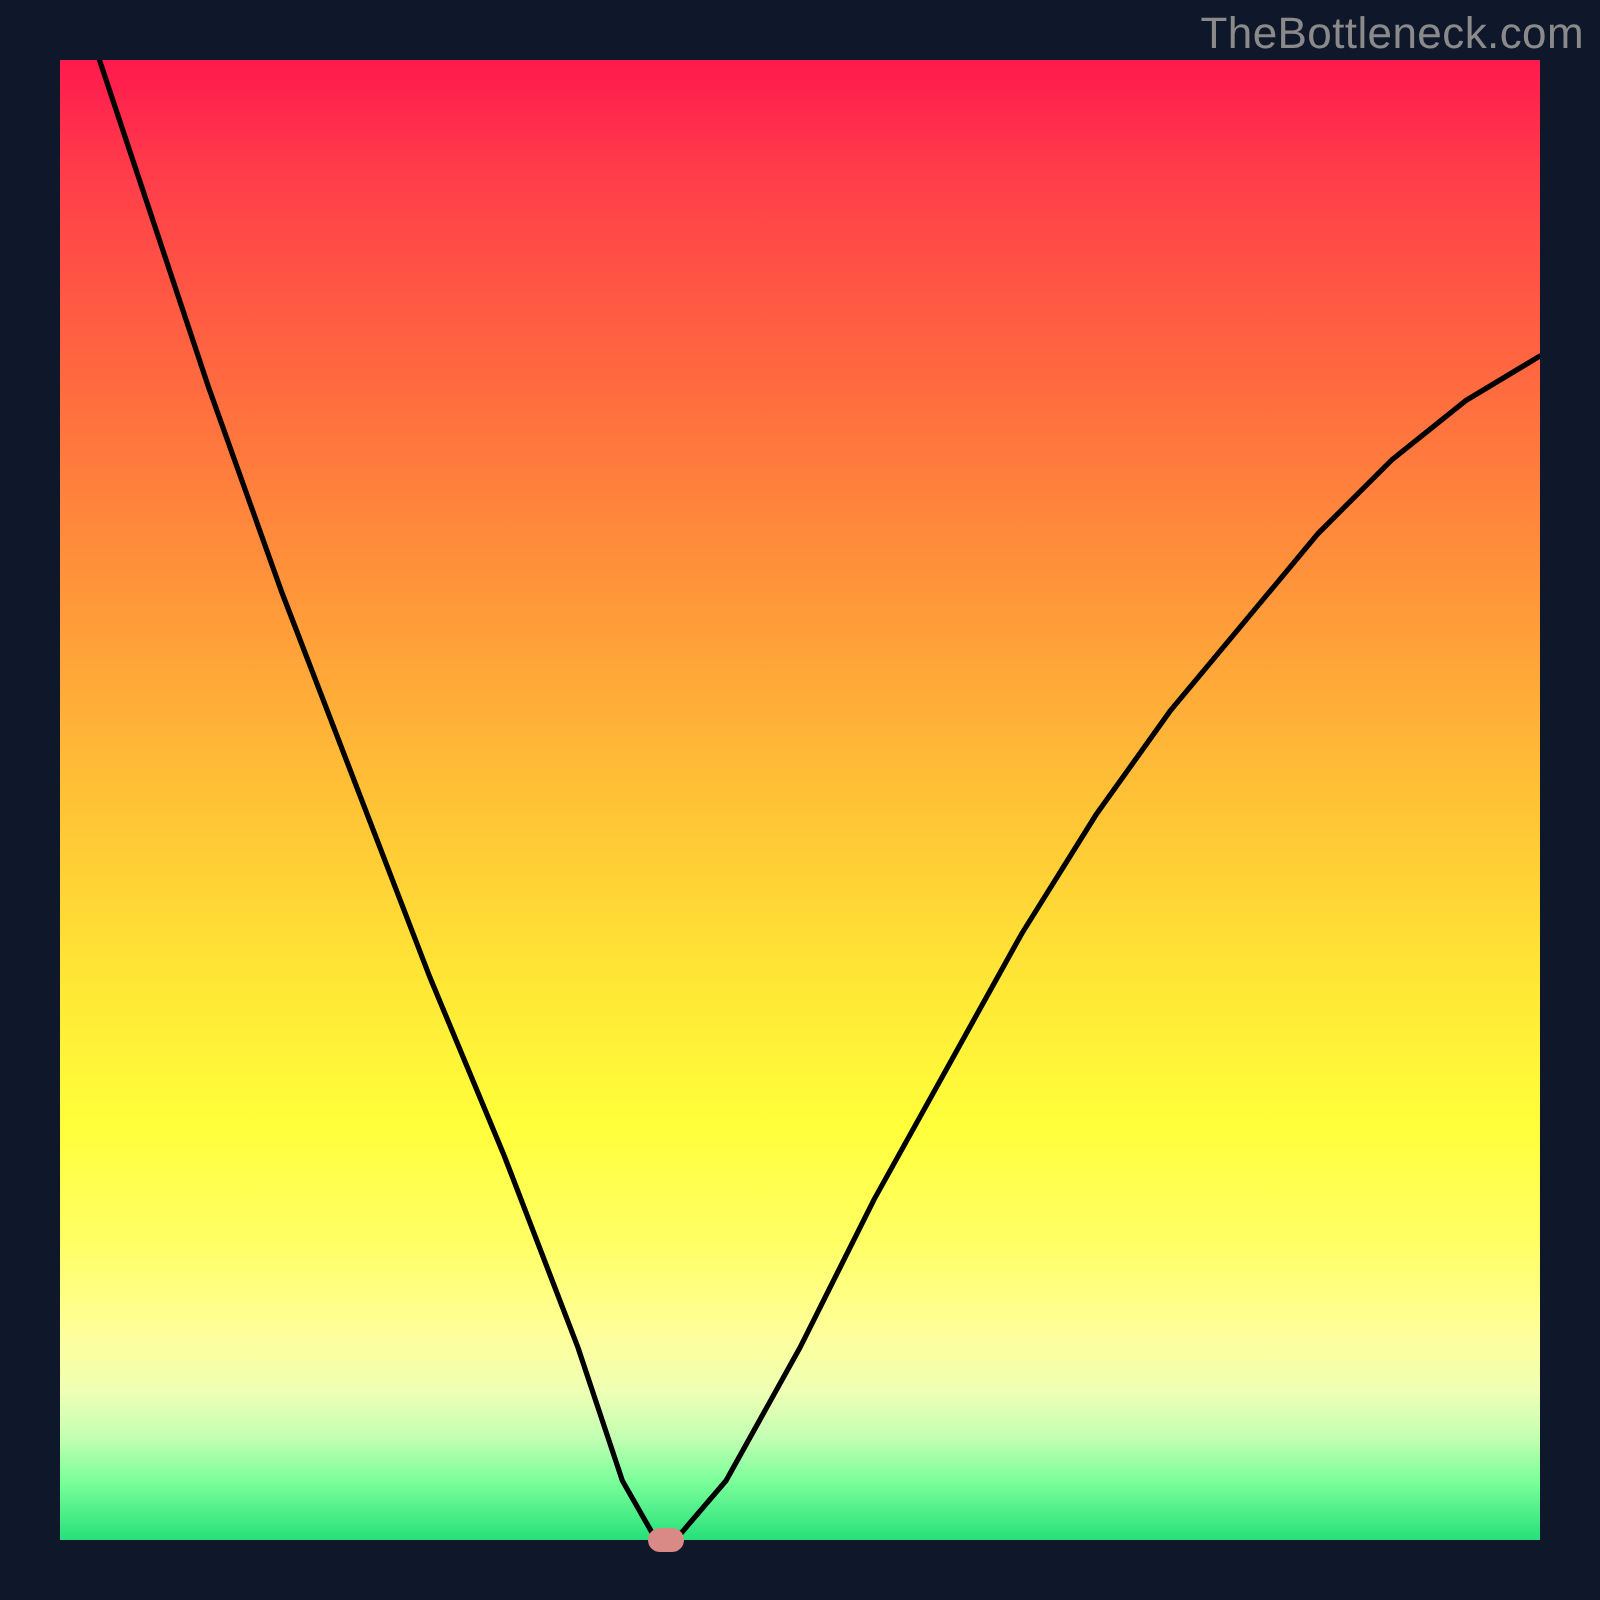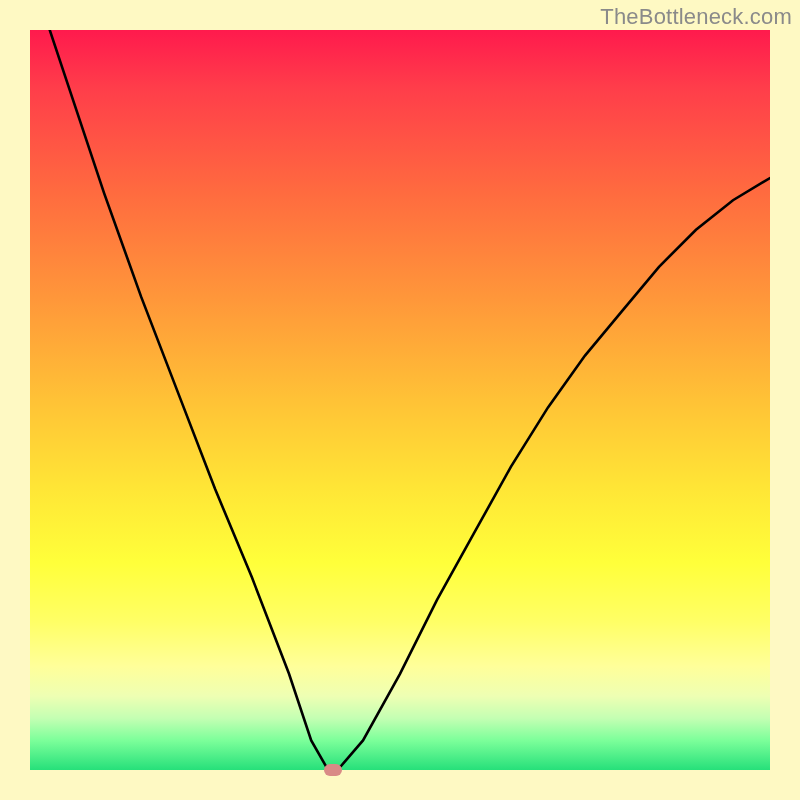--- a/index.html
+++ b/index.html
@@ -10,21 +10,21 @@
     background: #000;
     overflow: hidden;
     font-family: Arial, Helvetica, sans-serif;
   }
   .frame {
     position: absolute;
     top: 0;
     left: 0;
     width: 800px;
     height: 800px;
-    background: #fef9c3;
+    background: #0f172a;
   }
   .plot-area {
     position: absolute;
     top: 30px;
     left: 30px;
     width: 740px;
     height: 740px;
     background: linear-gradient(
       to bottom,
       #ff1a4d 0%,

